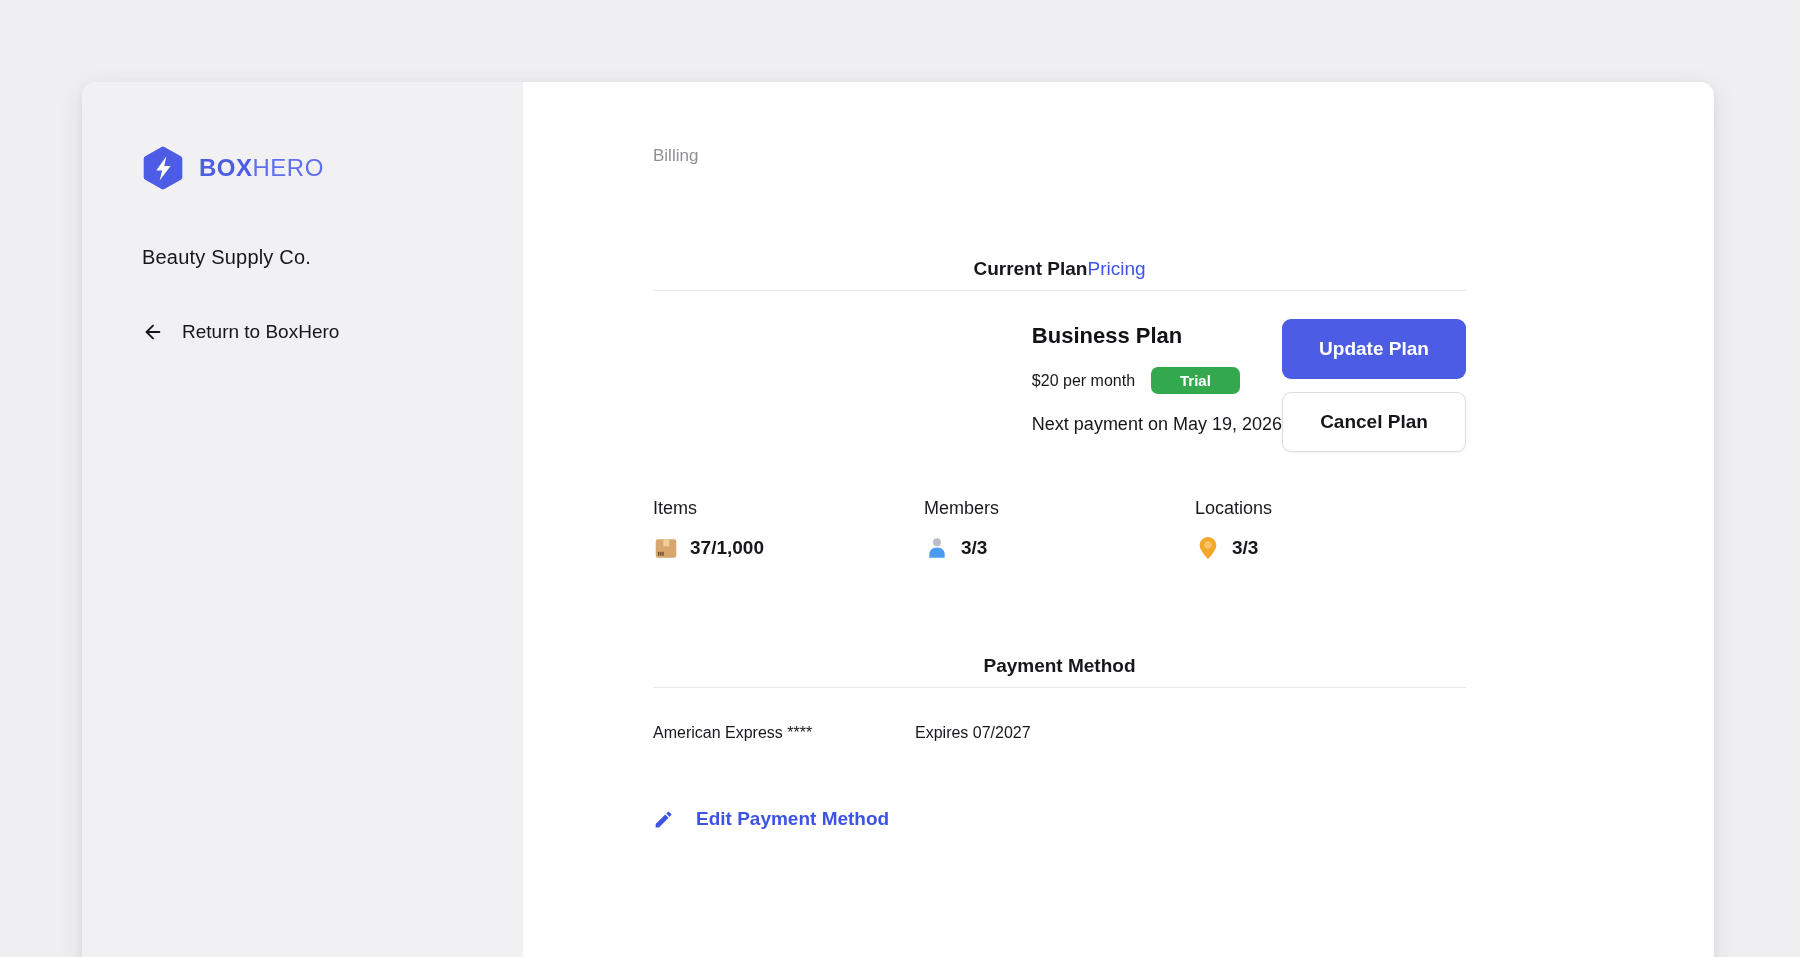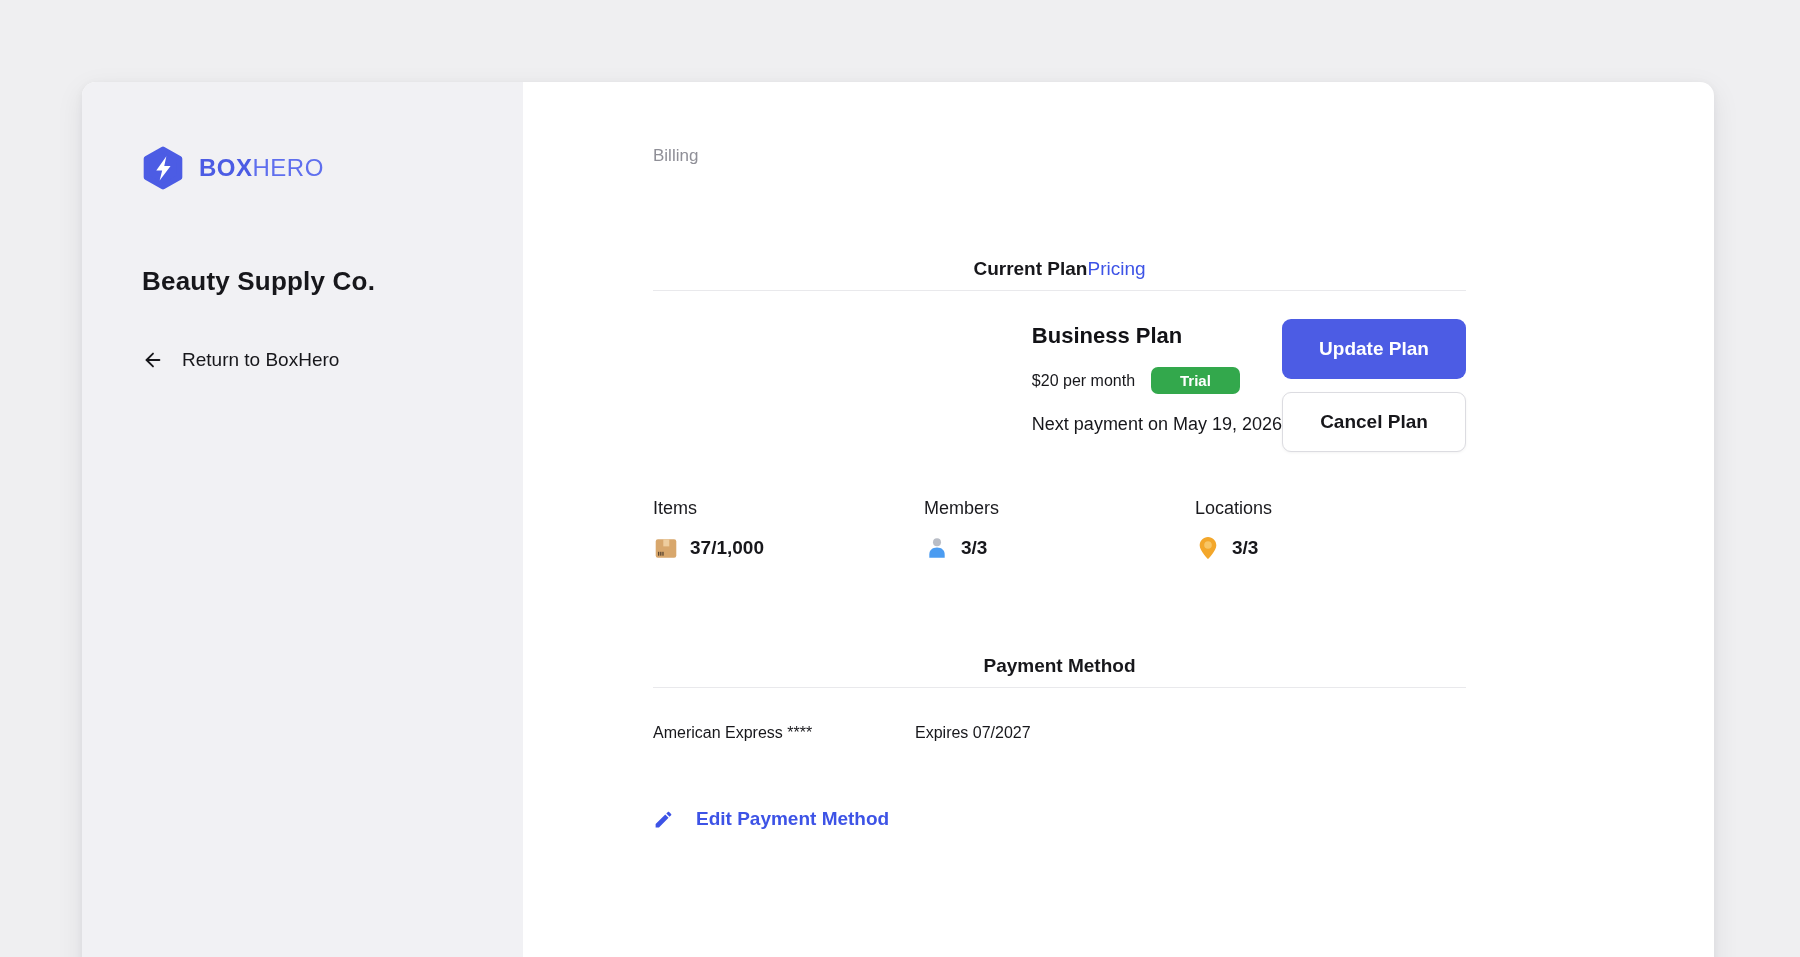--- a/index.html
+++ b/index.html
@@ -37,21 +37,21 @@
   
   .sidebar{
     width:441px;flex-shrink:0;background:var(--sidebar-bg);
     padding:64px 40px 0 60px;
   }
   .logo-row{display:flex;align-items:center;gap:15px;cursor:pointer;}
   .logo-mark{width:42px;height:44px;display:block;}
   .logo-text{font-size:24px;letter-spacing:0.5px;white-space:nowrap;}
   .logo-text .bold{font-weight:800;color:var(--brand-blue);}
   .logo-text .light{font-weight:400;color:var(--brand-blue-light);}
-  .company-name{margin-top:76px;font-size:26px;font-weight:700;color:var(--text-dark);letter-spacing:0.2px;}
+  .company-name{margin-top:56px;font-size:20px;font-weight:400;color:var(--text-dark);letter-spacing:0.2px;}
   .return-row{margin-top:52px;display:flex;align-items:center;gap:18px;font-size:19px;color:var(--text-dark);cursor:pointer;}
   .return-row svg{width:22px;height:22px;display:block;}
   
   .main{flex:1;padding:64px 248px 0 130px;}
   .page-title{font-size:17px;color:var(--text-gray);}
   .section{margin-top:92px;}
   .section-header{
     display:flex;justify-content:center;align-items:center;
     padding-bottom:10px;border-bottom:1px solid var(--divider);
   }

